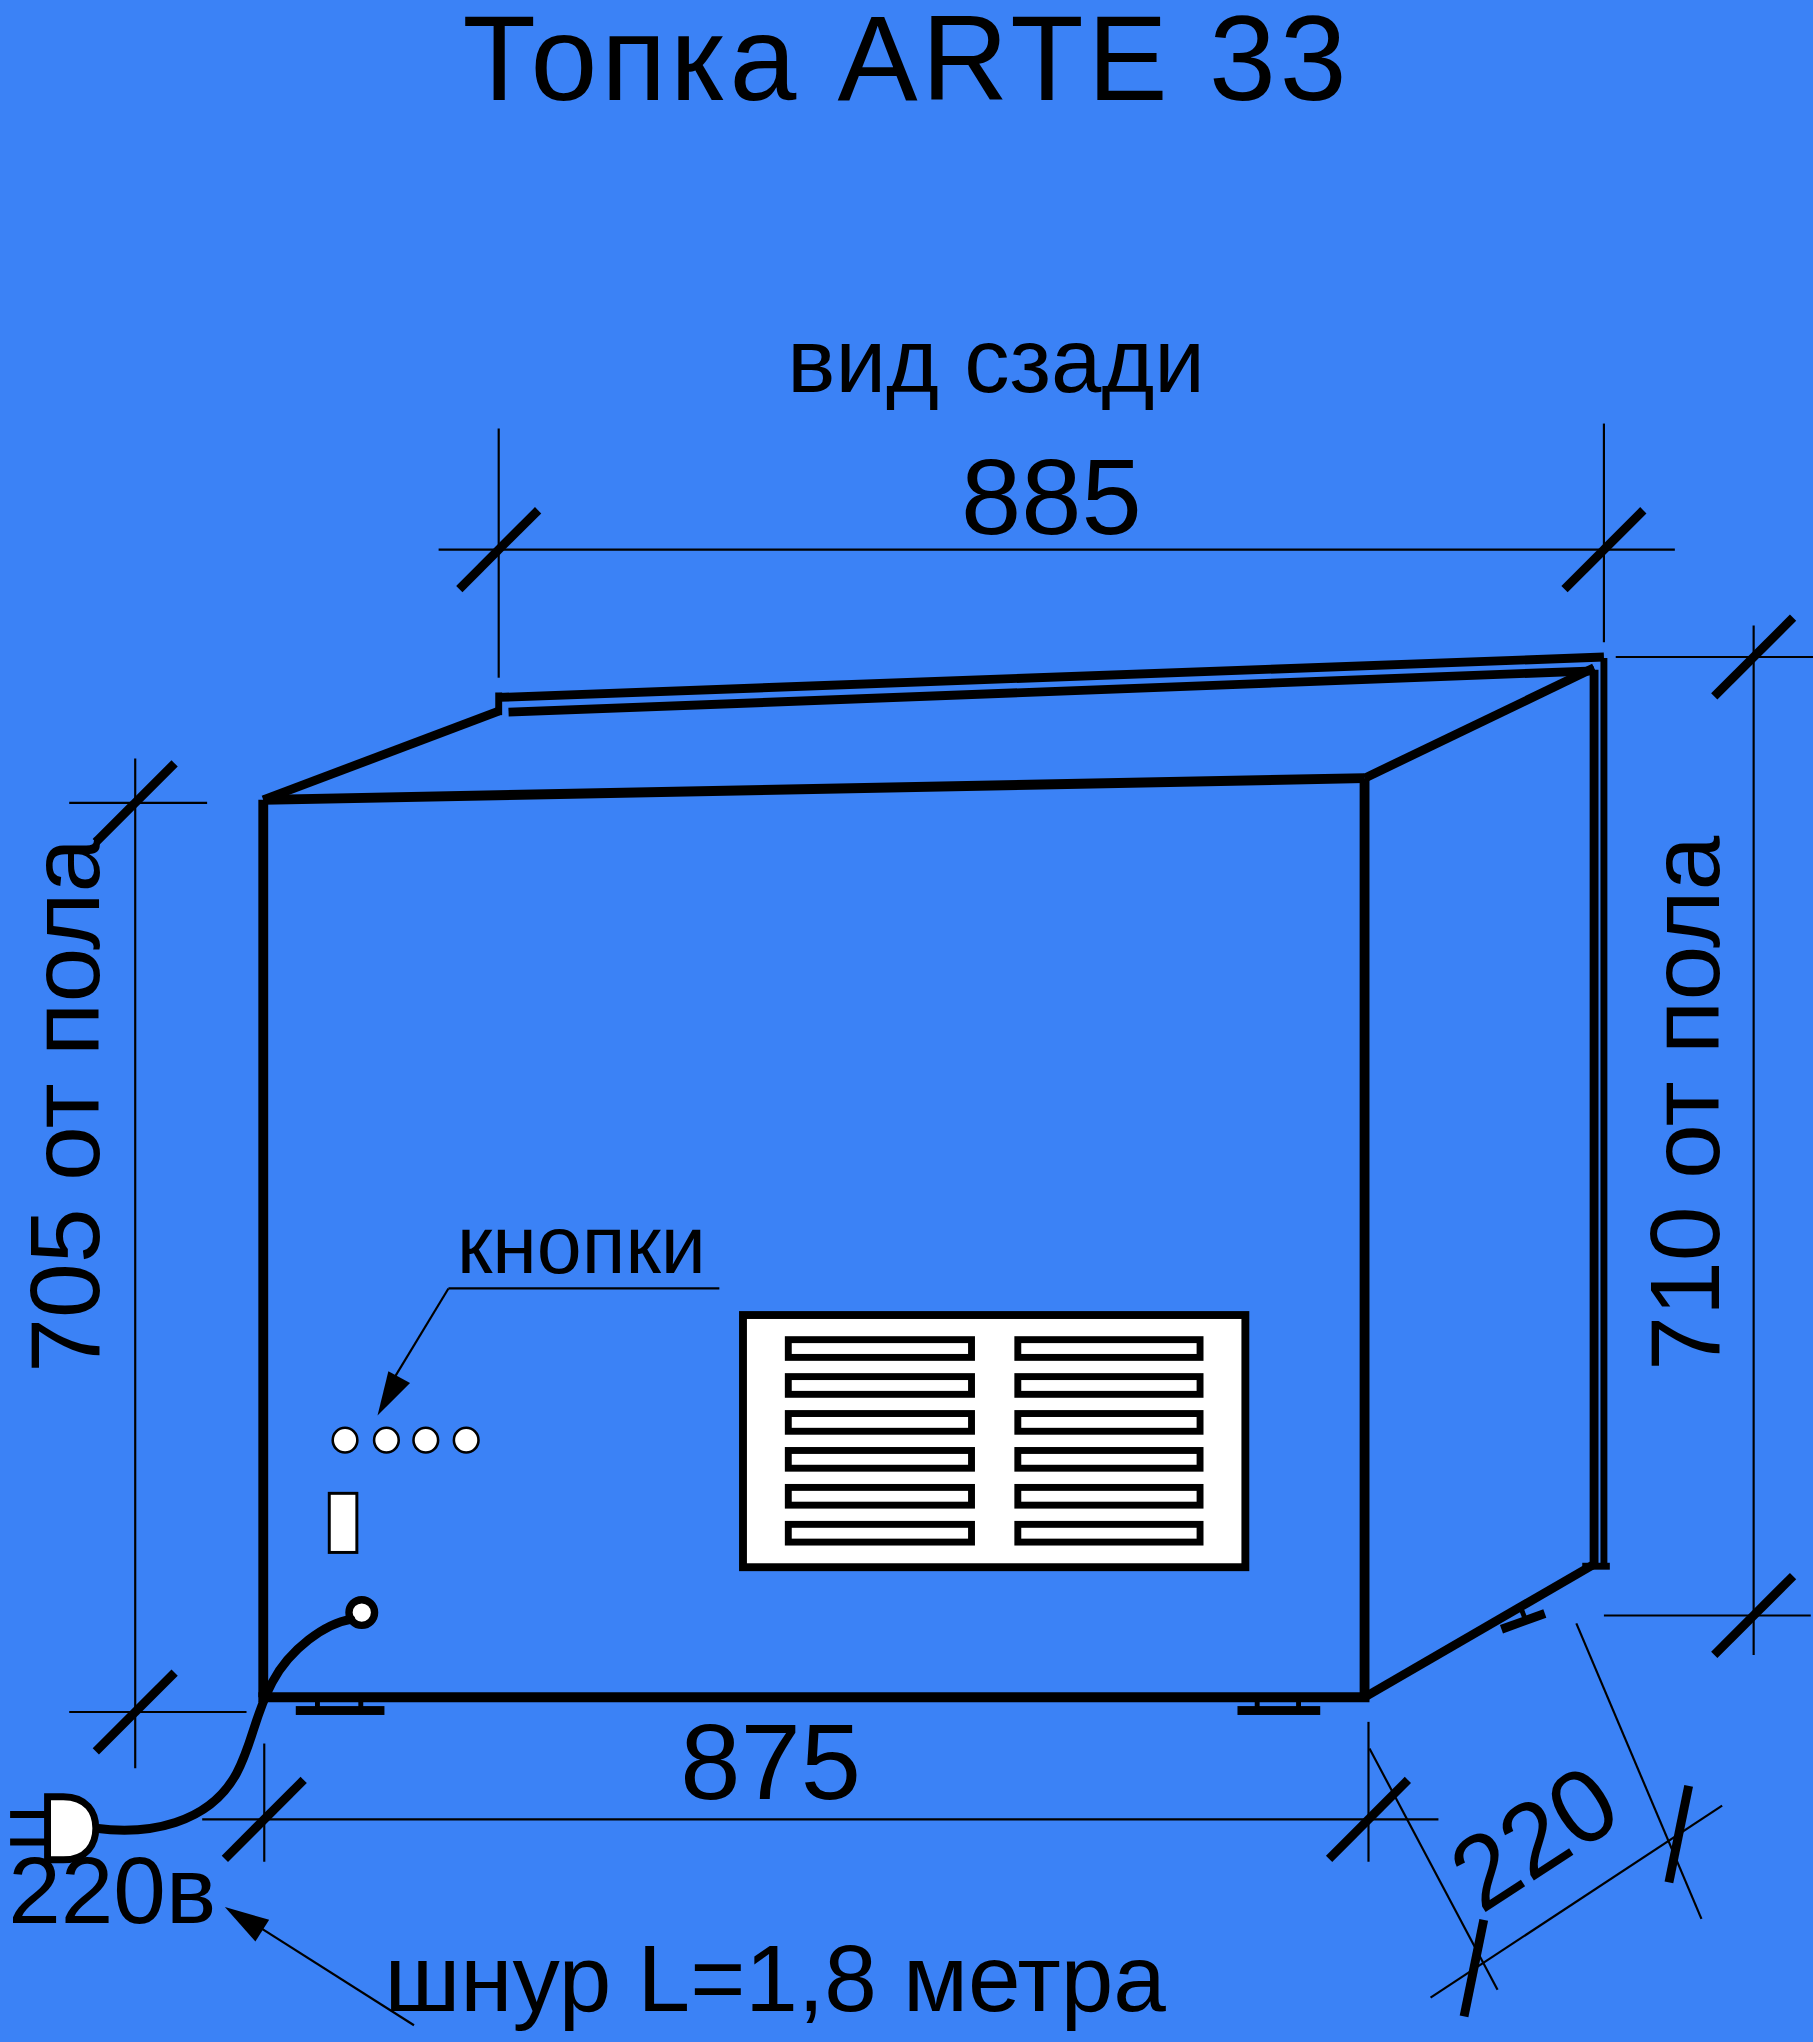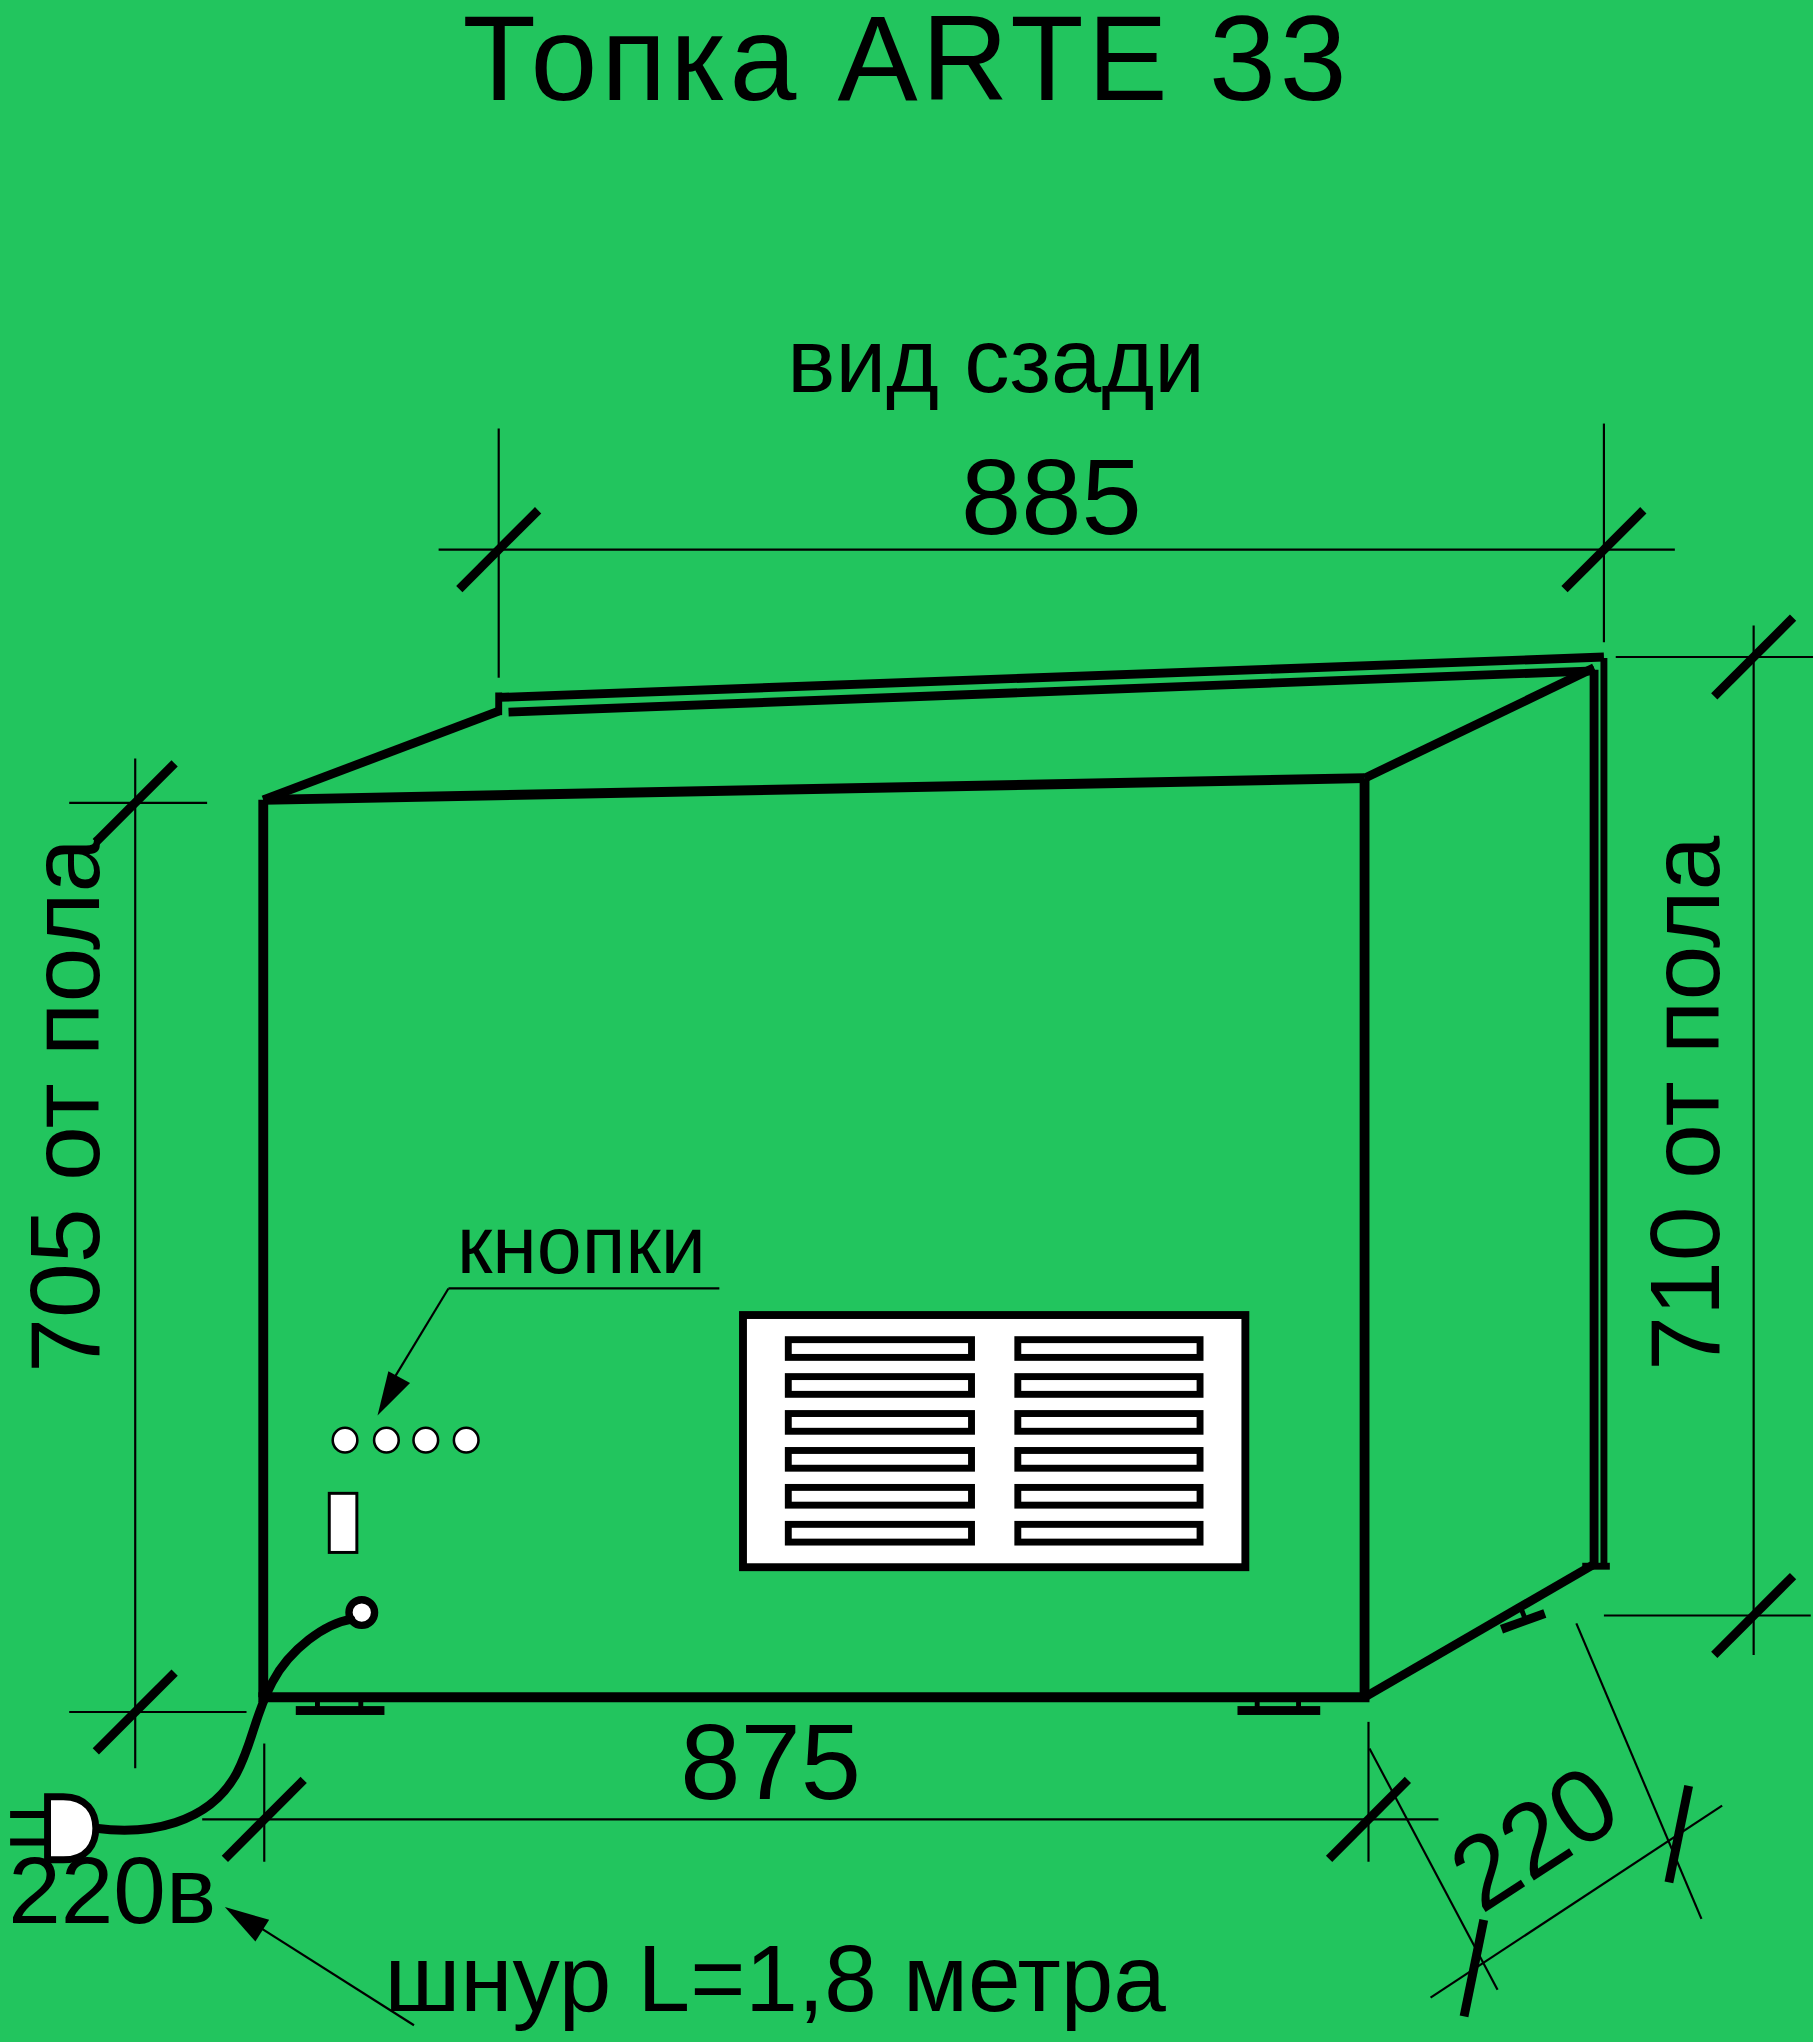--- a/index.html
+++ b/index.html
@@ -1,16 +1,16 @@
 <!DOCTYPE html>
 <html><head>
 <meta charset="utf-8">
 <style>
   html,body{margin:0;padding:0;background:#fff;}
-  .stage{width:1814px;height:2042px;background:#22c55e;position:relative;font-family:"Liberation Sans",sans-serif;}
+  .stage{width:1814px;height:2042px;background:#3b82f6;position:relative;font-family:"Liberation Sans",sans-serif;}
   svg{display:block;}
   text{fill:#000;font-family:"Liberation Sans","DejaVu Sans",sans-serif;}
   .t-title{font-size:122px;letter-spacing:4px;}
   .t-view{font-size:92px;}
   .t-dimnum{font-size:110px;}
   .t-dimrot{font-size:100px;}
   .t-small{font-size:82px;}
   .t-note{font-size:96px;}
   .t-depth{font-size:105px;}
   .thick{stroke:#000;stroke-width:10;fill:none;}

